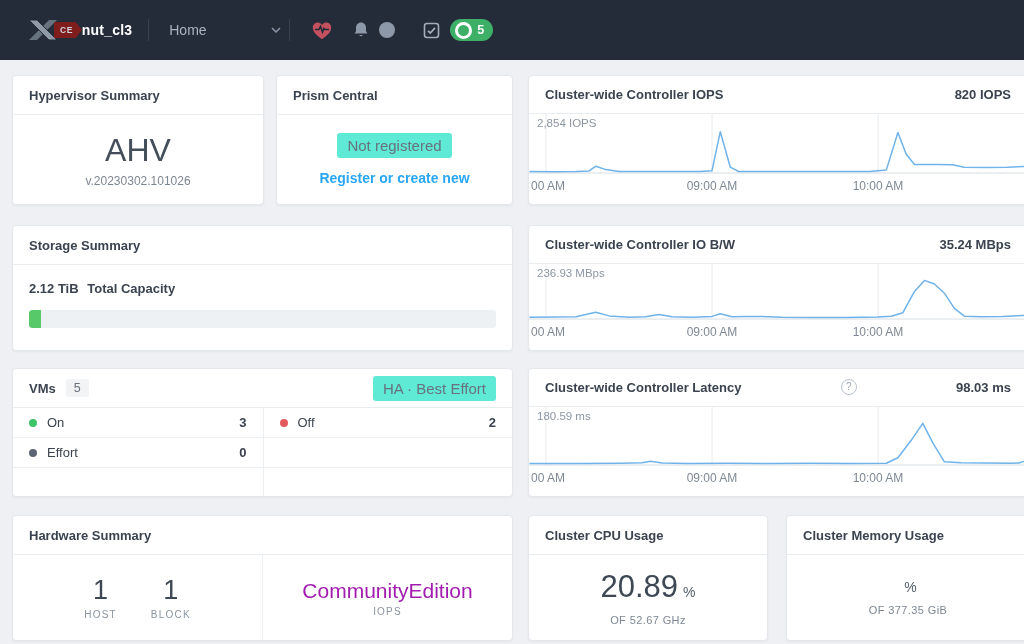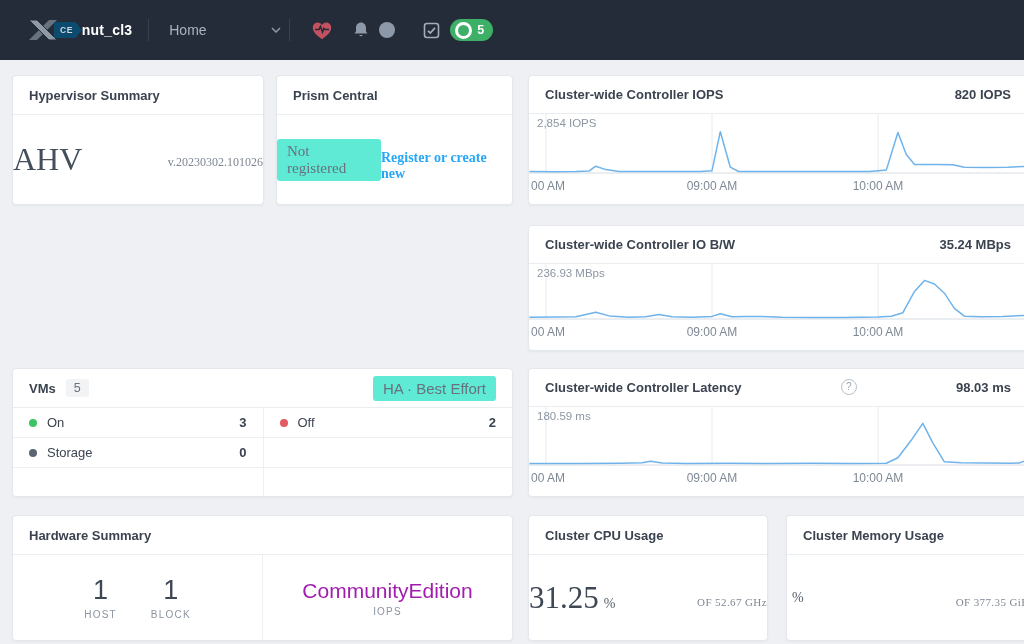--- a/index.html
+++ b/index.html
@@ -3,21 +3,21 @@
 <meta charset="utf-8">
 <style>
   html,body{margin:0;padding:0;background:#eef0f3;}
   #page{position:relative;width:1024px;height:644px;overflow:hidden;background:#eef0f3;
         font-family:"Liberation Sans",sans-serif;-webkit-font-smoothing:antialiased;}
 
   
   .topbar{position:absolute;left:0;top:0;width:100%;height:60px;background:#242b39;
           display:flex;align-items:center;padding-left:28px;box-sizing:border-box;}
   .logo-wrap{display:flex;align-items:center;}
-  .ce-badge{margin-left:-4px;background:#0c4a6e;color:#cfd6de;font-size:8.5px;font-weight:bold;
+  .ce-badge{margin-left:-4px;background:#7f1d1d;color:#cfd6de;font-size:8.5px;font-weight:bold;
             letter-spacing:.5px;padding:3px 9px 3px 6px;
             clip-path:polygon(0 0,78% 0,100% 50%,78% 100%,0 100%);}
   .cluster-name{color:#fff;font-size:14px;font-weight:bold;letter-spacing:.2px;cursor:pointer;}
   .vdiv{width:1px;height:22px;background:#39414f;margin:0 16px;}
   .nav-menu{width:112px;display:flex;align-items:center;justify-content:space-between;
             color:#a9b4c0;font-size:14px;cursor:pointer;margin-left:4px;}
   .icon-btn{display:flex;align-items:center;justify-content:center;cursor:pointer;}
   .presence-dot{width:16px;height:16px;border-radius:50%;background:#8d98a8;}
   .tasks-pill{display:flex;align-items:center;gap:5px;background:#3daf66;height:22px;
               border-radius:12px;padding:0 9px 0 5px;cursor:pointer;}
@@ -38,22 +38,22 @@
   #card-prism{left:276px;top:75px;width:237px;height:130px;}
   #card-iops{left:528px;top:75px;width:500px;height:130px;}
   #card-storage{left:12px;top:225px;width:501px;height:126px;}
   #card-bw{left:528px;top:225px;width:500px;height:126px;}
   #card-vms{left:12px;top:368px;width:501px;height:129px;}
   #card-latency{left:528px;top:368px;width:500px;height:129px;}
   #card-hardware{left:12px;top:515px;width:501px;height:126px;}
   #card-cpu{left:528px;top:515px;width:240px;height:126px;}
   #card-memory{left:786px;top:515px;width:244px;height:126px;}
 
-  .center-body{display:flex;align-items:center;justify-content:space-between;
-               height:calc(100% - 39px);font-family:Liberation Serif, serif;}
+  .center-body{display:flex;flex-direction:column;align-items:center;justify-content:center;
+               height:calc(100% - 39px);}
   .hyp-value{font-size:32px;color:#454f5c;}
   .hyp-version{font-size:12px;color:#7d8793;margin-top:5px;}
   .pc-badge,.gray-badge{background:#5eead4;color:#68727f;font-size:15px;border-radius:3px;padding:4px 10px;}
   .pc-link{margin-top:12px;color:#29a7f5;font-size:14px;font-weight:bold;cursor:pointer;}
 
   .storage-body{padding:16px;}
   .cap-line{font-size:13px;color:#3b4450;}
   .cap-val{font-weight:bold;margin-right:5px;}
   .cap-lbl{font-weight:bold;color:#3b4450;}
   .cap-bar{margin-top:14px;height:18px;border-radius:3px;background:#eef1f4;overflow:hidden;}
@@ -172,20 +172,34 @@
           <line x1="0" x2="498" y1="59" y2="59" stroke="#d8dde2"></line>
           <polyline points="0.4,57.6 25.3,57.7 46.9,57.5 60.2,56.9 66.8,52.2 76.8,55.6 90.0,57.6 116.6,57.5 141.5,57.5 171.4,57.6 183.0,56.7 191.3,17.7 201.3,53.2 209.6,57.5 241.1,57.6 274.3,57.6 307.5,57.5 340.7,57.6 357.3,56.1 368.9,18.5 377.2,40.3 385.5,50.4 407.1,50.6 423.7,50.7 435.3,53.2 456.9,53.5 478.5,53.3 498.4,52.2 515.0,49.9" fill="none" stroke="#6fb3ea" stroke-width="1.5" stroke-linejoin="round"></polyline>
         </svg><div class="ylabel">2,854 IOPS</div></div>
     <div class="xlabels">
         <div class="xtick" style="left: 2px;">00 AM</div>
         <div class="xtick" style="left: 183px; transform: translateX(-50%);">09:00 AM</div>
         <div class="xtick" style="left: 349px; transform: translateX(-50%);">10:00 AM</div>
       </div>
   </div>
 
+  <div class="card" id="card-storage">
+    <div class="card-header">
+      <span class="card-title">Storage Summary</span>
+    </div>
+    <div class="storage-body">
+      <div class="cap-line">
+        <span class="cap-val">2.12 TiB</span>
+        <span class="cap-lbl">Total Capacity</span>
+      </div>
+      <div class="cap-bar">
+        <div class="cap-fill" style="width: 2.5%; background: rgb(87, 201, 104);"></div>
+      </div>
+    </div>
+  </div>
 
   <div class="card chart-card" id="card-bw">
     <div class="card-header">
       <span class="card-title">Cluster-wide Controller IO B/W</span>
       <span class="hdr-value">35.24 MBps</span>
     </div>
     <div class="plot"><svg width="498" height="56">
           <line x1="17" x2="17" y1="0" y2="55" stroke="#e7eaee"></line>
           <line x1="183" x2="183" y1="0" y2="55" stroke="#e7eaee"></line>
           <line x1="349" x2="349" y1="0" y2="55" stroke="#e7eaee"></line>
@@ -211,21 +225,21 @@
         <span>On</span>
         <span class="vval">3</span>
       </div>
       <div class="vcell rightcol">
         <span class="dot" style="background: rgb(226, 90, 96);"></span>
         <span>Off</span>
         <span class="vval">2</span>
       </div>
       <div class="vcell">
         <span class="dot" style="background: rgb(91, 101, 115);"></span>
-        <span>Storage</span>
+        <span>Effort</span>
         <span class="vval">0</span>
       </div>
       <div class="vcell rightcol"></div>
       <div class="vcell lastrow"></div>
       <div class="vcell rightcol lastrow"></div>
     </div>
   </div>
 
   <div class="card chart-card" id="card-latency">
     <div class="card-header">
@@ -270,21 +284,21 @@
       </div>
     </div>
   </div>
 
   <div class="card" id="card-cpu">
     <div class="card-header">
       <span class="card-title">Cluster CPU Usage</span>
     </div>
     <div class="center-body">
       <div class="big-stat">
-        <span class="big-num">31.25</span>
+        <span class="big-num">20.89</span>
         <span class="big-unit">%</span>
       </div>
       <div class="big-sub">OF 52.67 GHz</div>
     </div>
   </div>
 
   <div class="card" id="card-memory">
     <div class="card-header">
       <span class="card-title">Cluster Memory Usage</span>
     </div>

